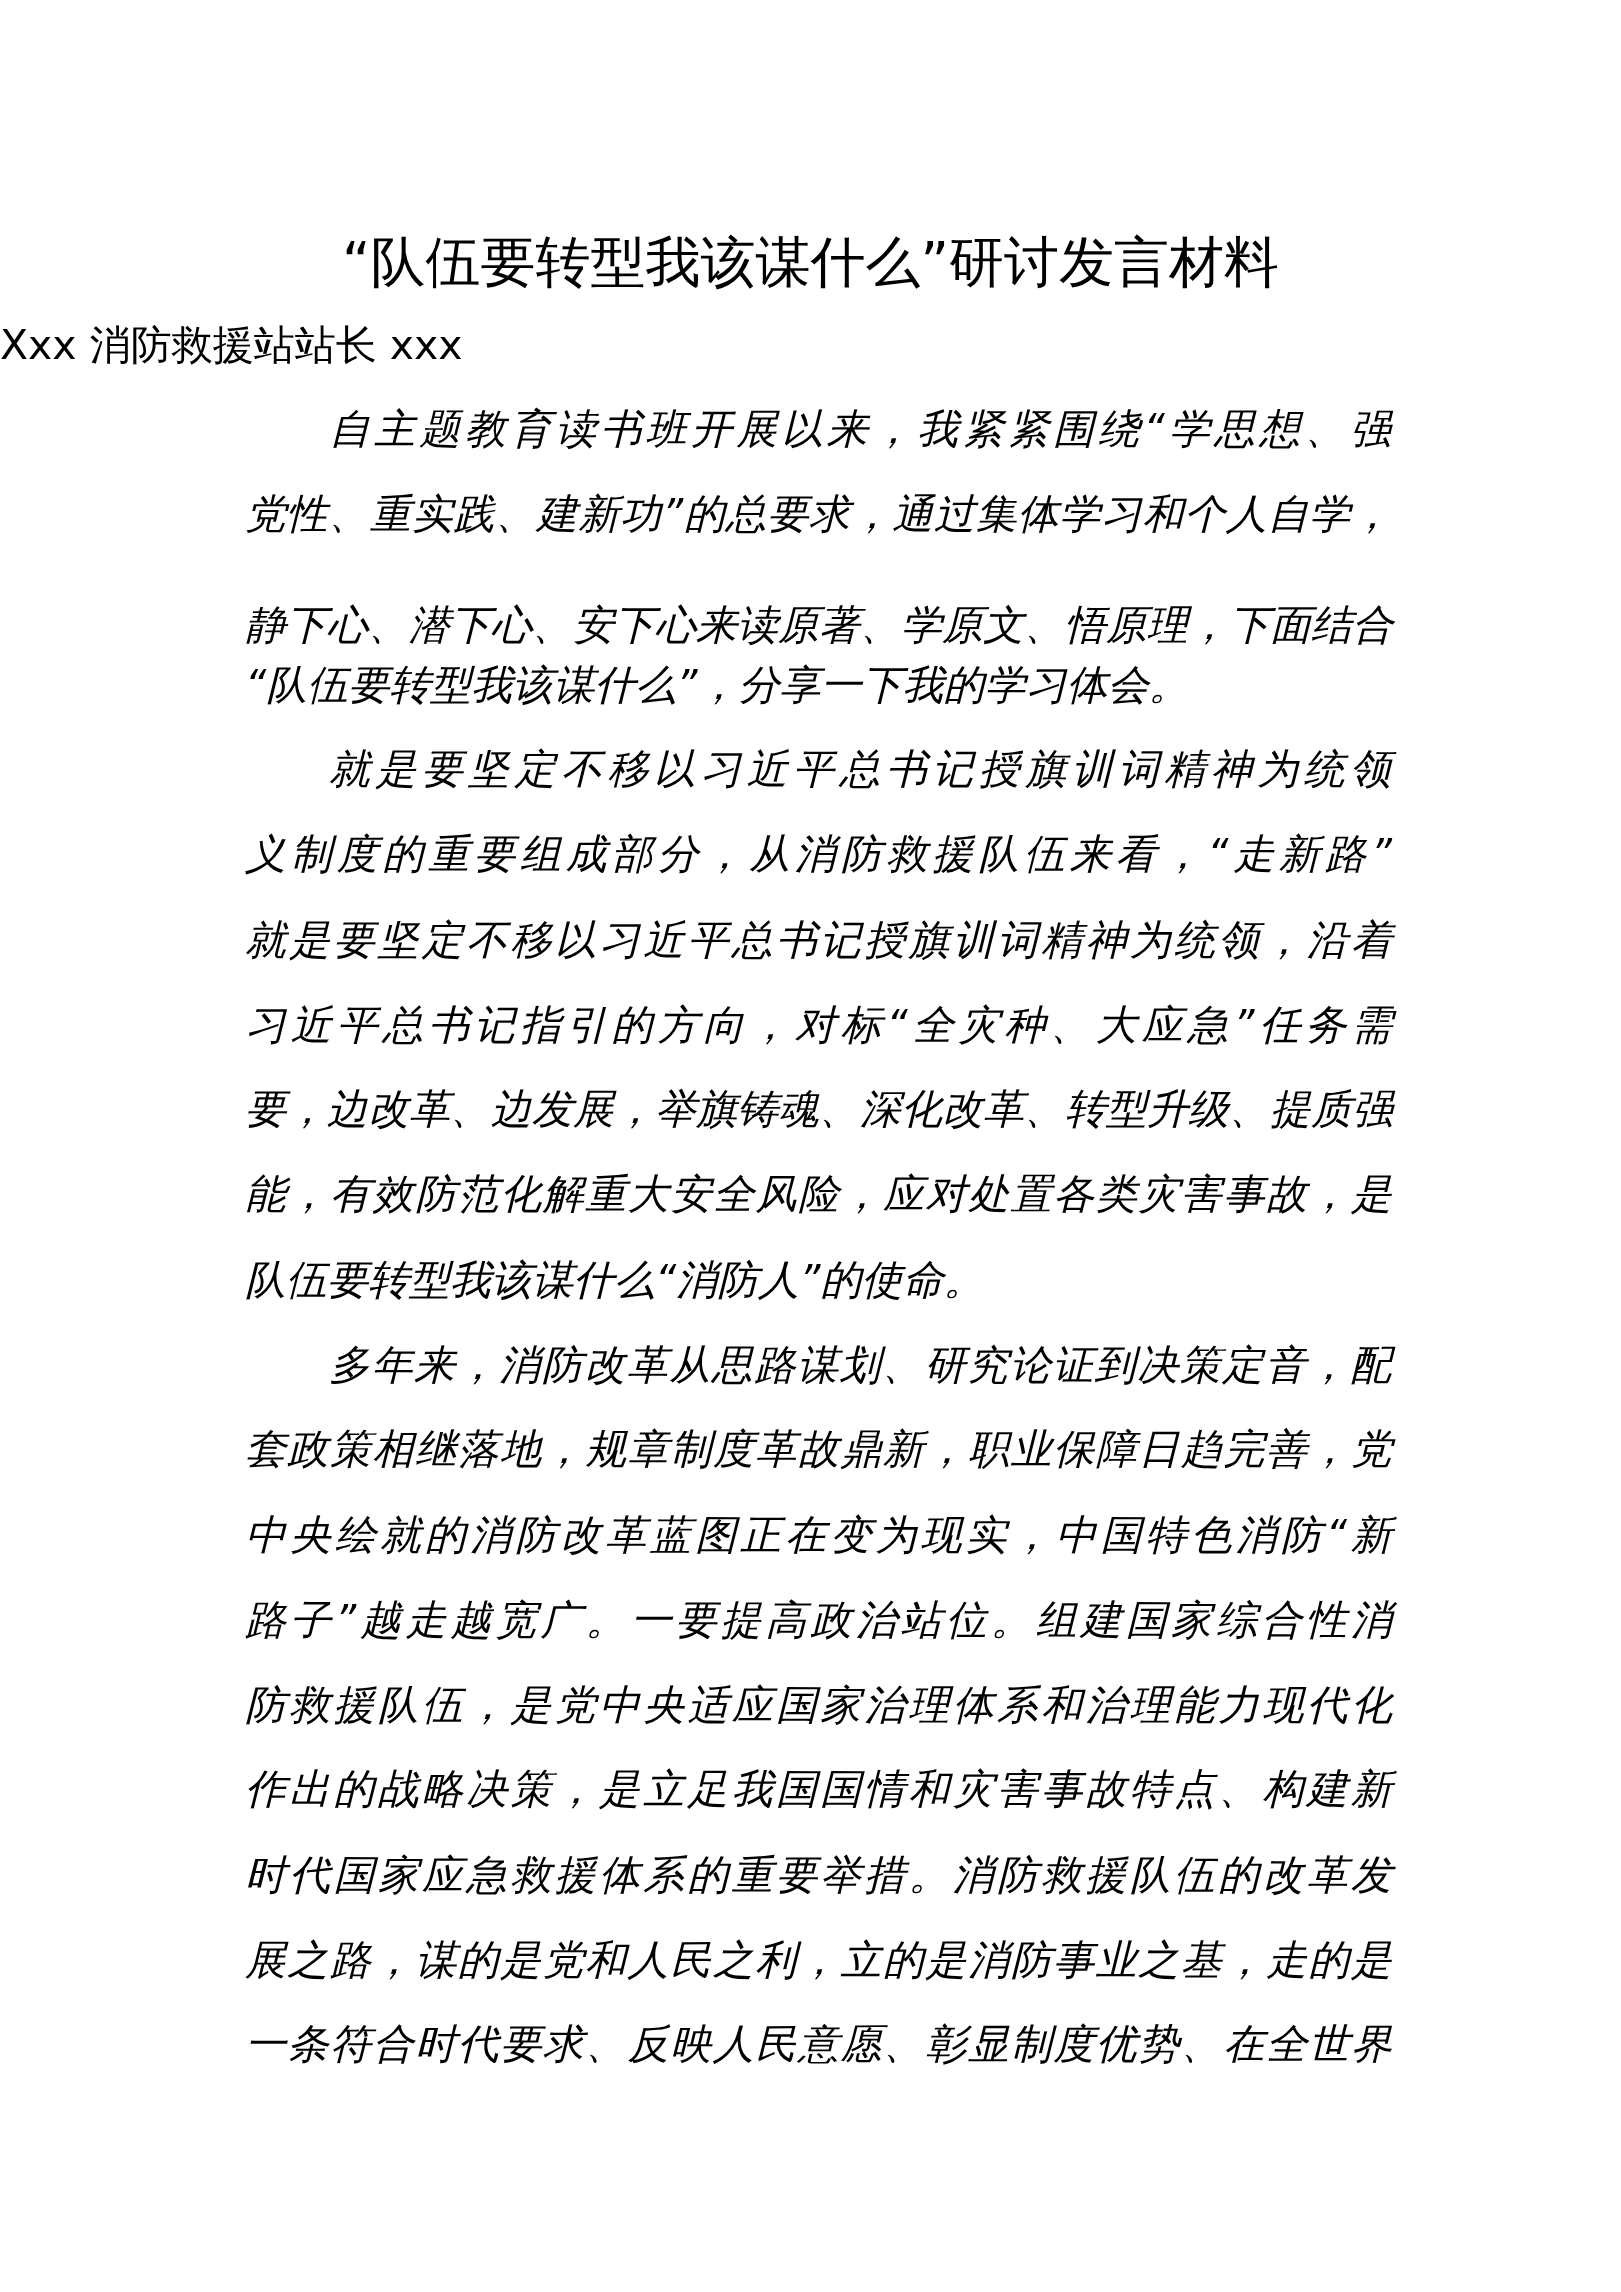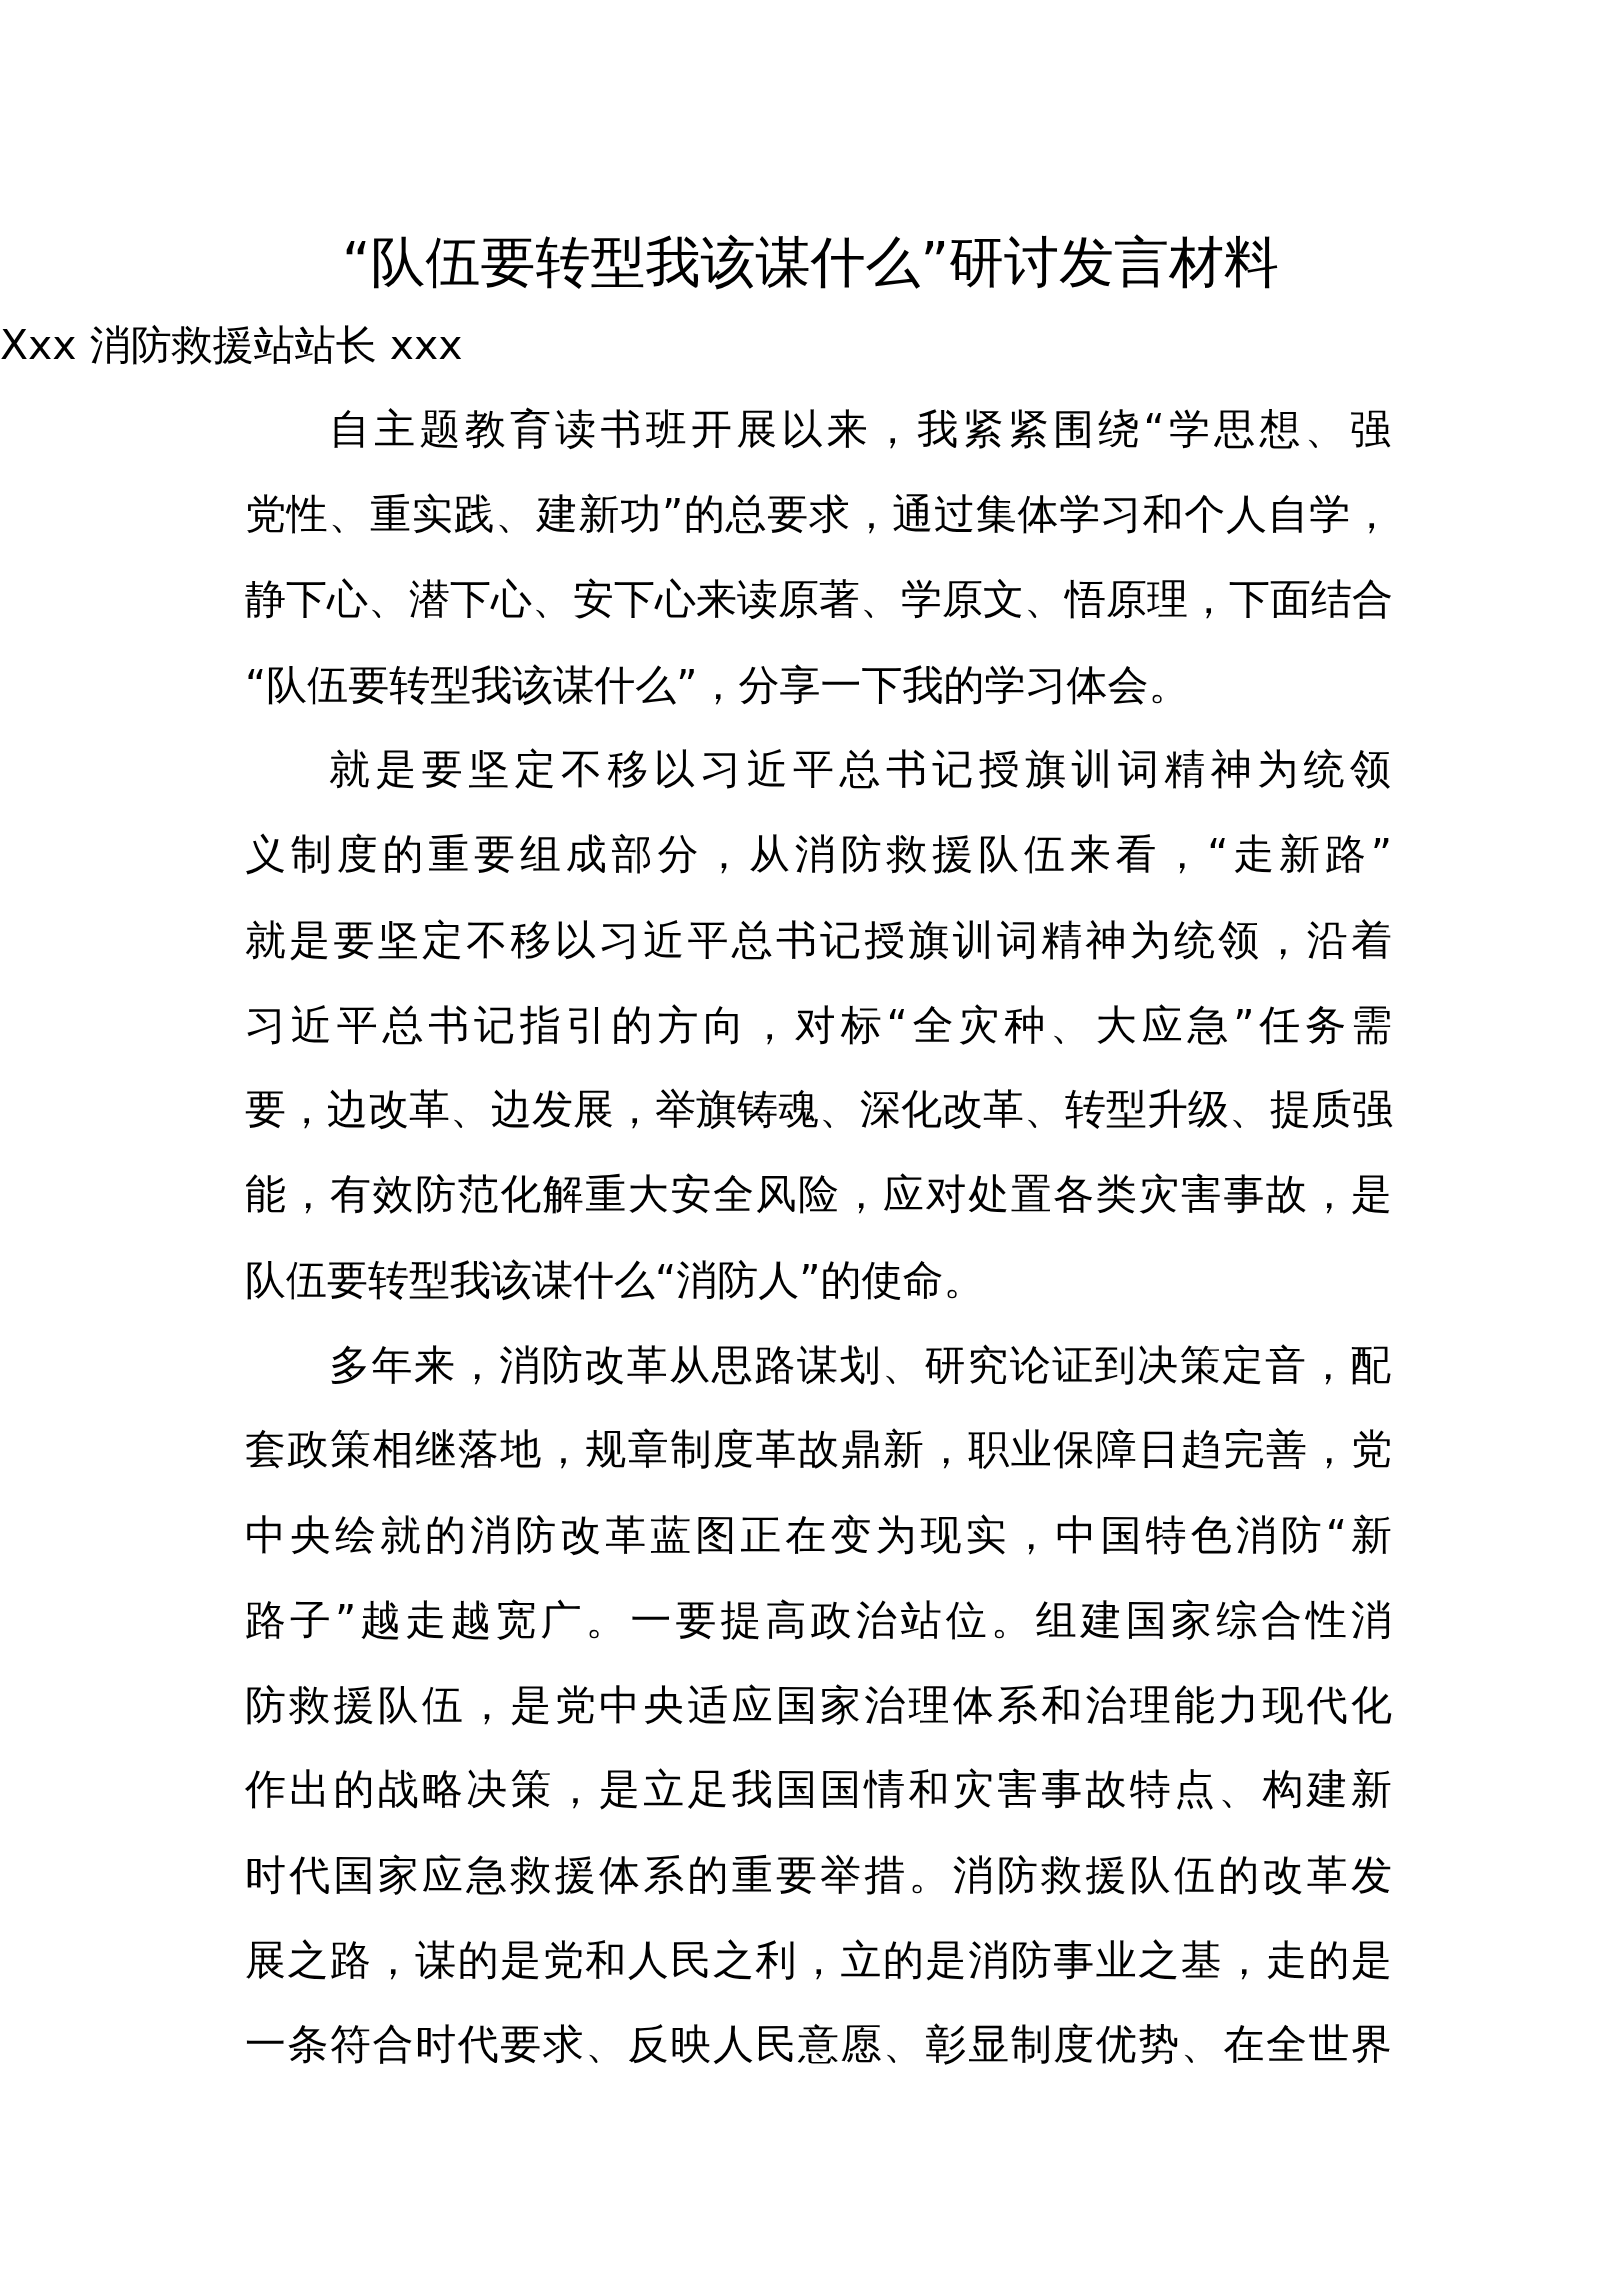--- a/index.html
+++ b/index.html
@@ -46,40 +46,41 @@
     }
     .line {
       position: absolute;
       left: 245px;
       width: 1147px;
       font-size: 41px;
       line-height: 59px;
       white-space: nowrap;
       text-align: justify;
       text-align-last: justify;
+      font-style: italic;
     }
     .line.indent {
       left: 329px;
       width: 1062px;
     }
     .line.last {
       text-align-last: left;
     }
   </style>
 </head>
 <body>
 
 <div class="page">
   <div class="title">“队伍要转型我该谋什么”研讨发言材料</div>
   <div class="subtitle">Xxx 消防救援站站长  xxx</div>
 
   <div>
     <div class="line indent" style="top:400px">自主题教育读书班开展以来，我紧紧围绕“学思想、强</div>
     <div class="line" style="top:485px">党性、重实践、建新功”的总要求，通过集体学习和个人自学，</div>
-    <div class="line" style="top:570px">静下心、潜下心、安下心来读原著、学原文、悟原理，下面结合</div>
+    <div class="line" style="top:596px">静下心、潜下心、安下心来读原著、学原文、悟原理，下面结合</div>
     <div class="line last" style="top:656px">“队伍要转型我该谋什么”，分享一下我的学习体会。</div>
   </div>
 
   <div>
     <div class="line indent" style="top:740px">就是要坚定不移以习近平总书记授旗训词精神为统领</div>
     <div class="line" style="top:825px">义制度的重要组成部分，从消防救援队伍来看，“走新路”</div>
     <div class="line" style="top:911px">就是要坚定不移以习近平总书记授旗训词精神为统领，沿着</div>
     <div class="line" style="top:996px">习近平总书记指引的方向，对标“全灾种、大应急”任务需</div>
     <div class="line" style="top:1080px">要，边改革、边发展，举旗铸魂、深化改革、转型升级、提质强</div>
     <div class="line" style="top:1165px">能，有效防范化解重大安全风险，应对处置各类灾害事故，是</div>

